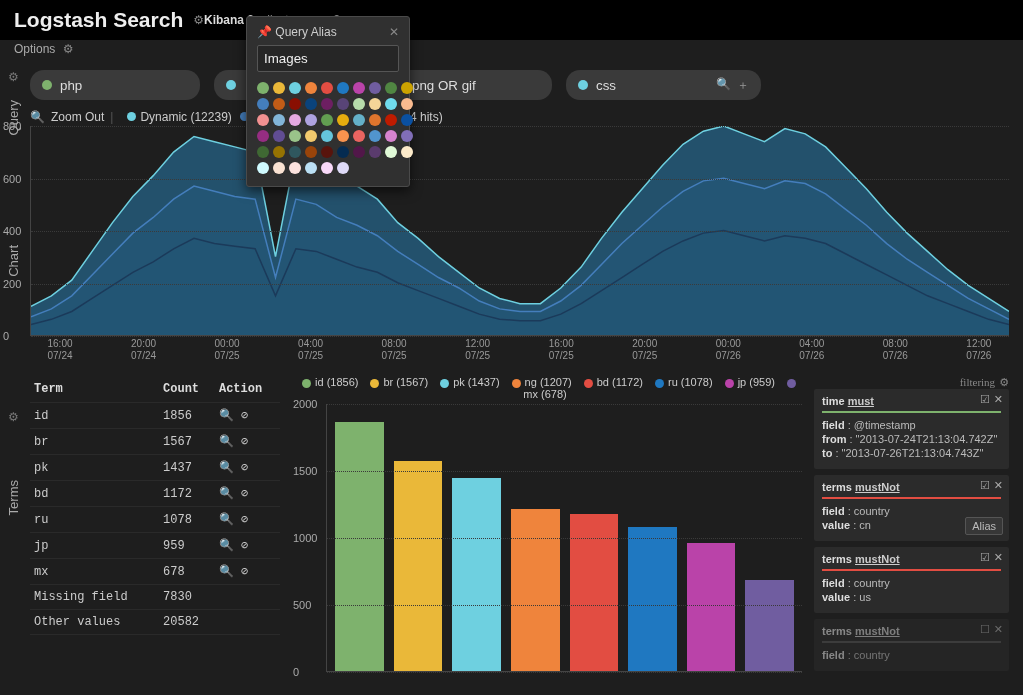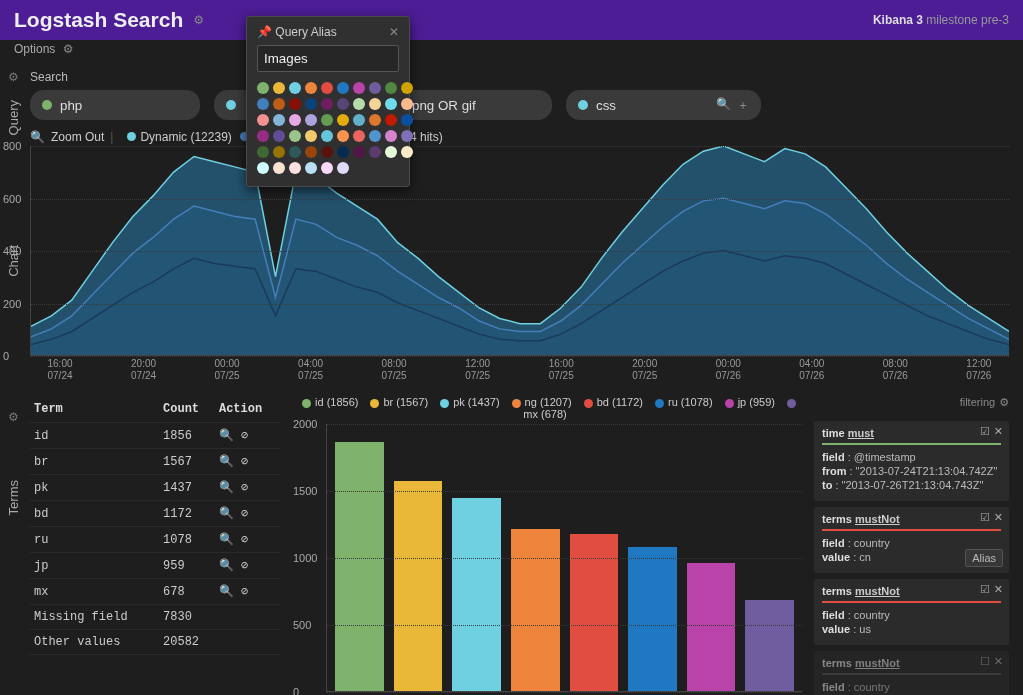--- a/index.html
+++ b/index.html
@@ -1,17 +1,17 @@
 <!DOCTYPE html>
 <html><head>
 <meta charset="utf-8">
 <style>
 * { margin: 0; padding: 0; box-sizing: border-box; }
 body { background: #1e1e1e; color: #ccc; font-family: "Helvetica Neue", Arial, sans-serif; font-size: 12px; width: 1023px; height: 695px; overflow: hidden; position: relative; }
-.header { display: flex; align-items: center; justify-content: space-between; padding: 8px 14px; background: #4c1d95; }
+.header { display: flex; align-items: center; justify-content: flex-start; padding: 8px 14px; background: #000000; }
 .header-left { display: flex; align-items: center; gap: 10px; }
 .title { font-size: 21px; font-weight: bold; color: #eee; }
 .gear { color: #888; cursor: pointer; }
 .brand { font-size: 12px; color: #999; }
 .brand b { color: #ddd; }
 .options-row { padding: 2px 14px 10px; color: #aaa; font-size: 12px; }
 .sidebar-label { position: absolute; left: 6px; writing-mode: vertical-rl; transform: rotate(180deg); color: #aaa; font-size: 13px; }
 .section { padding: 4px 14px 4px 30px; position: relative; }
 .section .gear-side { position: absolute; left: 8px; top: 4px; color: #777; }
 .search-heading { color: #bbb; margin-bottom: 6px; font-size: 12px; }
@@ -35,21 +35,21 @@
 .bar-chart-wrap { flex: 1; position: relative; }
 .bar-legend { text-align: center; margin-bottom: 4px; font-size: 11px; }
 .bar-legend span { margin: 0 4px; }
 .bc-dot { width: 9px; height: 9px; border-radius: 50%; display: inline-block; margin-right: 3px; vertical-align: middle; }
 .bar-plot { position: relative; height: 268px; border-left: 1px solid #444; border-bottom: 1px solid #444; margin-left: 34px; }
 .bar-y-tick { position: absolute; left: -34px; color: #aaa; font-size: 11px; transform: translateY(-50%); }
 .bar-grid { position: absolute; left: 0; right: 0; border-top: 1px dotted #3a3a3a; }
 .bars { position: absolute; bottom: 0; left: 0; right: 0; height: 100%; display: flex; align-items: flex-end; gap: 10px; padding: 0 8px; }
 .bar { flex: 1; }
 .filters { width: 195px; font-size: 11px; position: relative; }
-.filter-head { display:flex; justify-content:flex-end; color:#888; font-size:11px; margin-bottom:12px;}
+.filter-head { display:flex; justify-content:flex-end; color:#888; font-size:11px; margin-bottom:0;font-family:Liberation Serif, serif;}
 .filter-card { background: #2b2b2b; border-radius: 2px; padding: 6px 8px 8px; margin-bottom: 6px; position: relative; }
 .filter-card.dim { opacity: .55; }
 .filter-title { font-weight: bold; color: #ddd; margin-bottom: 4px; }
 .filter-title u { color: #ccc; }
 .filter-accent { height: 2px; margin: 2px 0 6px; }
 .filter-kv { color: #bbb; margin: 2px 0; }
 .filter-kv b { color: #ddd; font-weight: bold; }
 .filter-ctrls { position: absolute; top: 4px; right: 6px; display: flex; gap: 4px; color: #aaa; }
 .toggle-badge { position: absolute; right: 6px; bottom: 6px; background: #373737; border:1px solid #555; padding: 2px 6px; color: #bbb; border-radius: 2px; font-size: 11px; }
 .popup { position: absolute; left: 246px; top: 16px; width: 164px; background: #303030; border: 1px solid #4a4a4a; border-radius: 3px; padding: 8px 10px 12px; box-shadow: 0 4px 12px rgba(0,0,0,.6); z-index: 50; }
@@ -77,21 +77,20 @@
   <span>Options</span>
   <span style="margin-left:4px;color:#888;">⚙</span>
 </div>
 
 <span class="sidebar-label" style="top:100px;">Query</span>
 <span class="sidebar-label" style="top:245px;">Chart</span>
 <span class="sidebar-label" style="top:480px;">Terms</span>
 
 <div class="section">
   <span class="gear-side">⚙</span>
-  <div class="search-heading">Search</div>
   <div class="pills" id="pills">
       <div class="pill">
         <span class="dot" style="background:#7eb26d"></span>
   <input value="php" style="">
       </div>
       <div class="pill" style="min-width: 30px; padding-right: 4px;">
         <span class="dot" style="background:#6ed0e0"></span>
   <input value="" style="">
       </div>
       <div class="pill">

